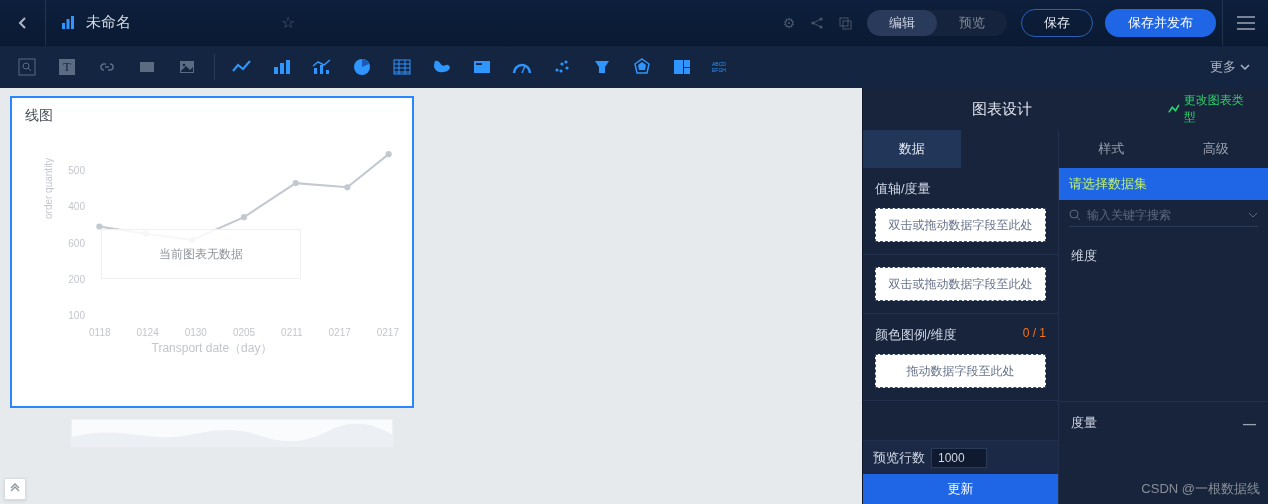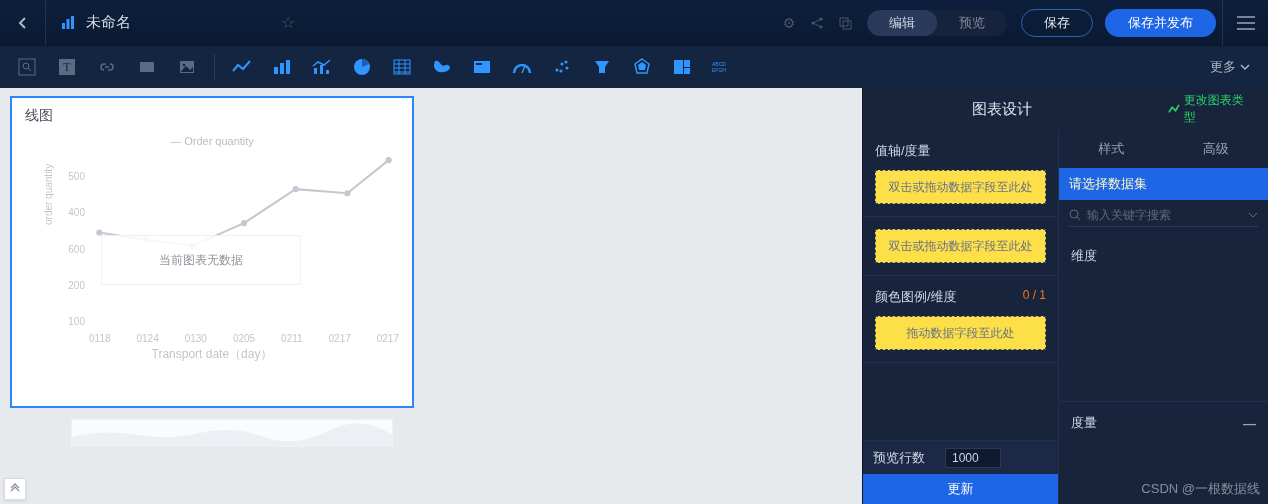--- a/index.html
+++ b/index.html
@@ -154,44 +154,44 @@
   .panel-left .dtabs .dtab { flex: 0 0 100%; }
 
   .section {
     padding: 12px; border-bottom:1px solid #22304c;
     font-size:13px;
   }
   .section .sec-title { color:#cfd6e4; margin-bottom:10px; display:flex;justify-content:space-between;}
   .drop-zone {
     border:1px dashed #3a4a66; color:#66728a; font-size:12px;
     height:34px; display:flex;align-items:center;justify-content:center;
-    background: #fde047;
+    background: #ffffff;
   }
   .count { color:#f97316; font-size:12px;}
 
   .ds-header {
-    background:#1e66e6; color:#fef9c3; height:32px; display:flex;align-items:center;
+    background:#1e66e6; color:#bef264; height:32px; display:flex;align-items:center;
     padding:0 10px; font-size:13px;
   }
   .search-row { padding: 8px 10px; }
   .search-box {
     display:flex; align-items:center; gap:6px; color:#5d6880;
     border-bottom:1px solid #2b3a55; padding-bottom:4px;
   }
   .search-box input {
     background:transparent; border:none; outline:none; color:#cfd6e4;
     flex:1; font-size:12px;
   }
   .search-box input::placeholder { color:#5d6880; }
   .ds-section { padding:12px; font-size:13px; color:#cfd6e4; display:flex; justify-content:space-between; align-items:center;}
   .ds-section .minus { color:#9aa2b2; font-weight:bold; cursor:pointer;}
 
   .preview-bar {
     height:34px; background:#1b2946; display:flex;align-items:center;
-    padding:0 10px; font-size:13px; color:#cfd6e4; gap:20px;
+    padding:0 10px; font-size:13px; color:#cfd6e4; gap:6px;
     border-top:1px solid #22304c;
   }
   .preview-bar input {
     width:56px; background:#0f1a30; border:1px solid #2b3a55; color:#cfd6e4;
     padding:2px 6px; font-size:12px;
   }
   .update-btn {
     height:30px; background:#1e66e6; color:#fff; display:flex;align-items:center;justify-content:center;
     font-size:13px; cursor:pointer;
   }
@@ -373,21 +373,20 @@
 
 <div class="main">
 
   <div class="canvas-area">
     <div class="side-handle" style="top:60px">✧</div>
     <div class="side-handle" style="top:250px">↔</div>
 
     <div class="chart-card">
       <div class="ctitle">线图</div>
       <div class="chart-body">
-        <div class="legend">— <span>Order quantity</span></div>
         <div class="ylabel">order quantity</div>
         <div class="axis-y">
           <span>500</span>
           <span>400</span>
           <span>600</span>
           <span>200</span>
           <span>100</span>
         </div>
         <div class="plot">
           <svg viewBox="0 0 300 150" preserveAspectRatio="none">
@@ -441,20 +440,23 @@
             <svg width="14" height="12" viewBox="0 0 14 12">
                 <path d="M1 10 L5 4 L9 8 L13 1" stroke="#2ad06a" stroke-width="2" fill="none"></path>
               </svg>
             <span>更改图表类型</span>
           </div>
         </div>
       </div>
     </div>
 
     <div class="panel-left" style="padding-top:42px">
+      <div class="dtabs">
+        <div class="dtab active" style="flex:0 0 50%">数据</div>
+      </div>
       <div class="scroll">
         <div class="section">
           <div class="sec-title">值轴/度量</div>
           <div class="drop-zone">双击或拖动数据字段至此处</div>
         </div>
         <div class="section">
           <div class="drop-zone">双击或拖动数据字段至此处</div>
         </div>
         <div class="section">
           <div class="sec-title">

